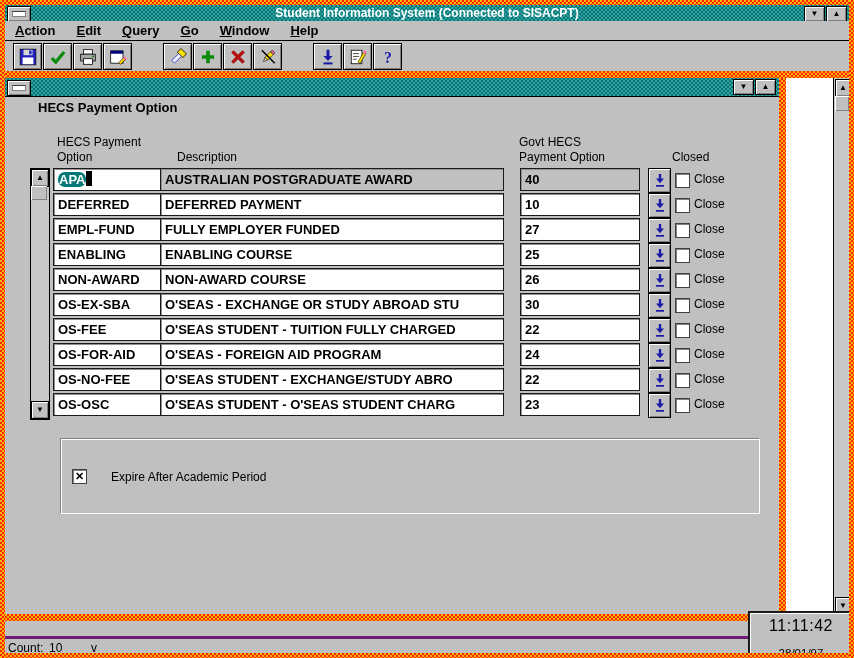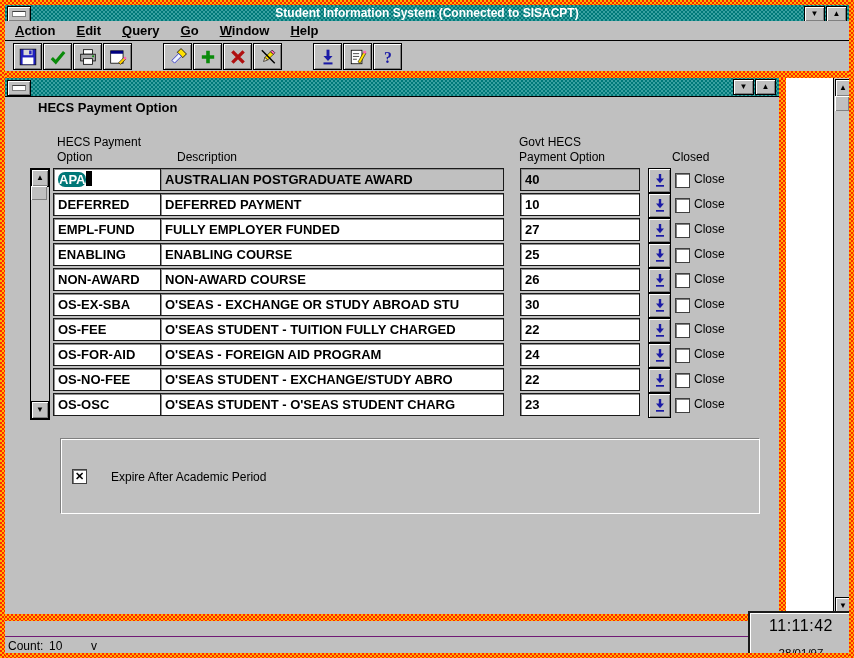--- a/index.html
+++ b/index.html
@@ -109,21 +109,21 @@
   .main-vscroll{position:absolute;left:833px;top:78px;width:16px;height:557px;background:#c8c8c8;
                 border-left:1px solid #000;z-index:5;}
   .main-vscroll .sb-btn{position:absolute;left:1px;width:14px;height:16px;}
   .main-vscroll .sb-up{top:1px;}
   .main-vscroll .sb-thumb{position:absolute;left:1px;top:18px;width:14px;height:15px;background:#c0c0c0;
                 box-shadow:inset 1px 1px 0 #fff,inset -1px -1px 0 #808080;}
   .main-vscroll .sb-down{top:519px;}
 
   
   .statusbar{position:absolute;left:5px;top:636px;width:768px;height:17px;background:#c0c0c0;
-             border-top:1px solid #701a75;font-size:12px;z-index:6;}
+             border-top:3px solid #701a75;font-size:12px;z-index:6;}
   .statusbar .count-label{position:absolute;left:3px;top:2px;}
   .statusbar .count-value{position:absolute;left:44px;top:2px;}
   .statusbar .indicator{position:absolute;left:86px;top:2px;}
 
   
   .clock{position:absolute;left:748px;top:611px;width:102px;height:47px;background:#c0c0c0;
          border:2px solid #1a1a1a;box-shadow:inset 1px 1px 0 #fff,inset -2px -2px 0 #808080;
          z-index:20;text-align:center;}
   .clock .time{font-weight:normal;font-size:16px;margin-top:4px;letter-spacing:0.5px;}
   .clock .date{font-size:11.5px;margin-top:12px;}

